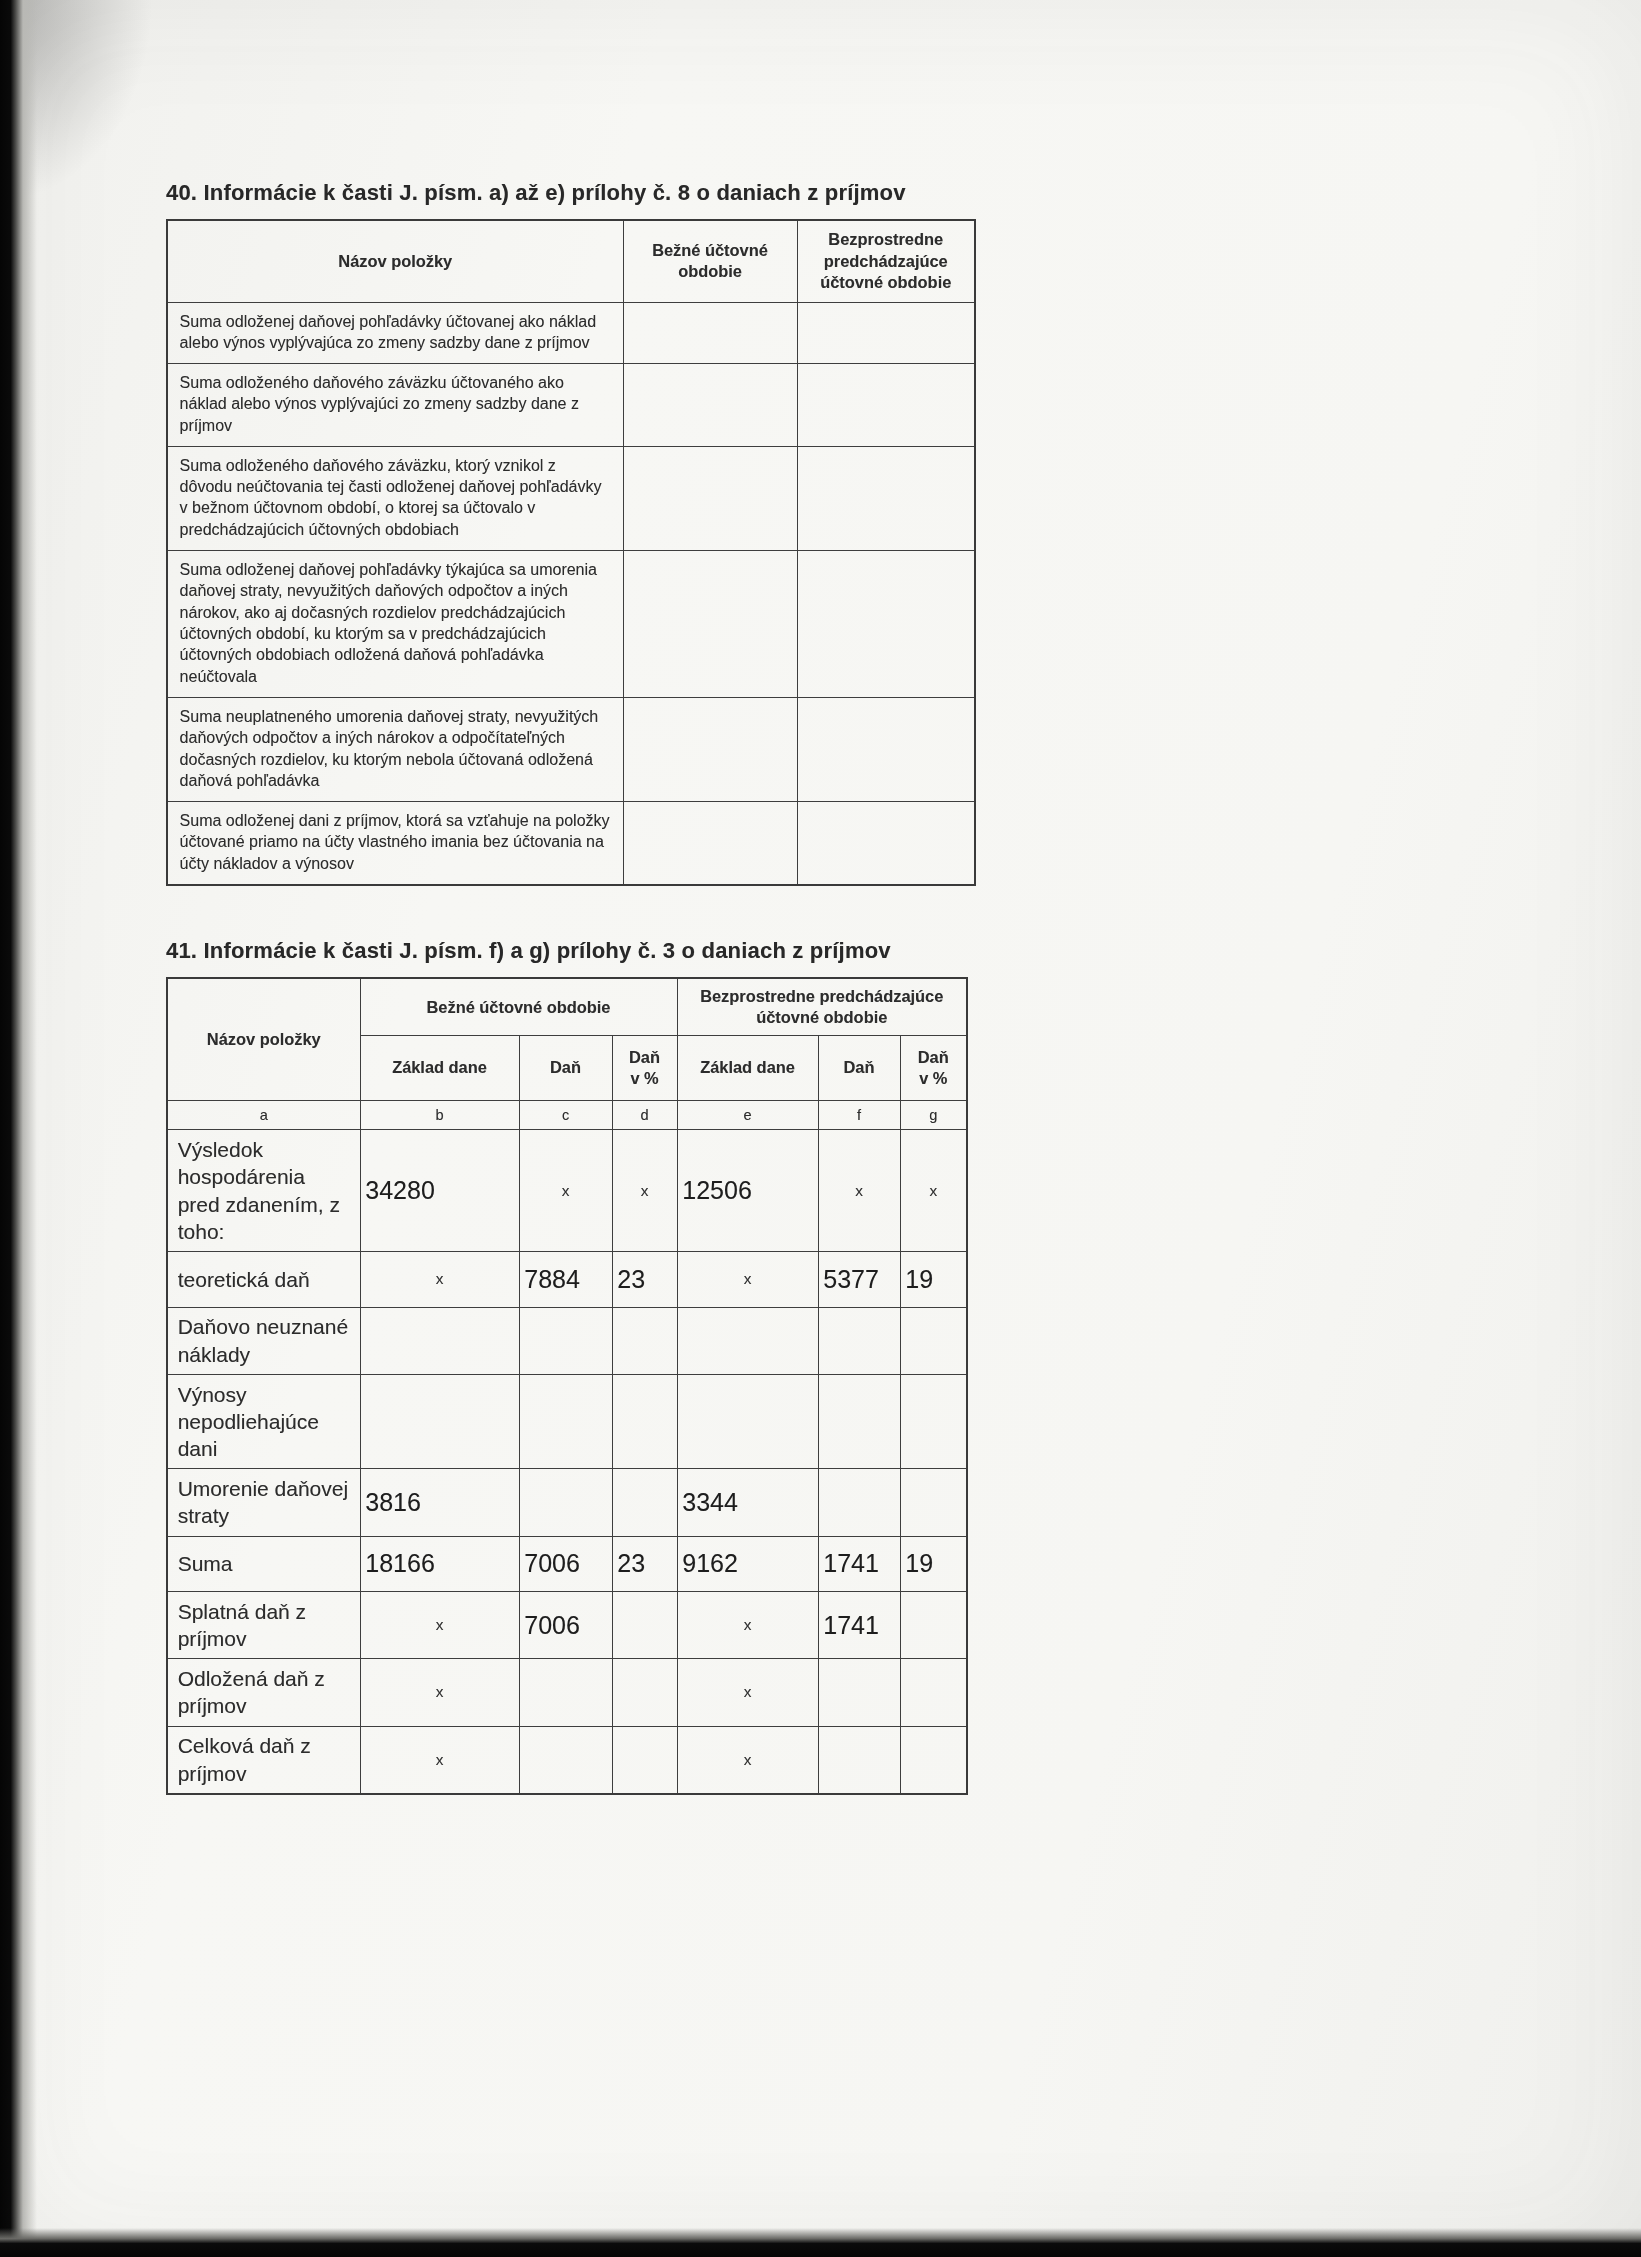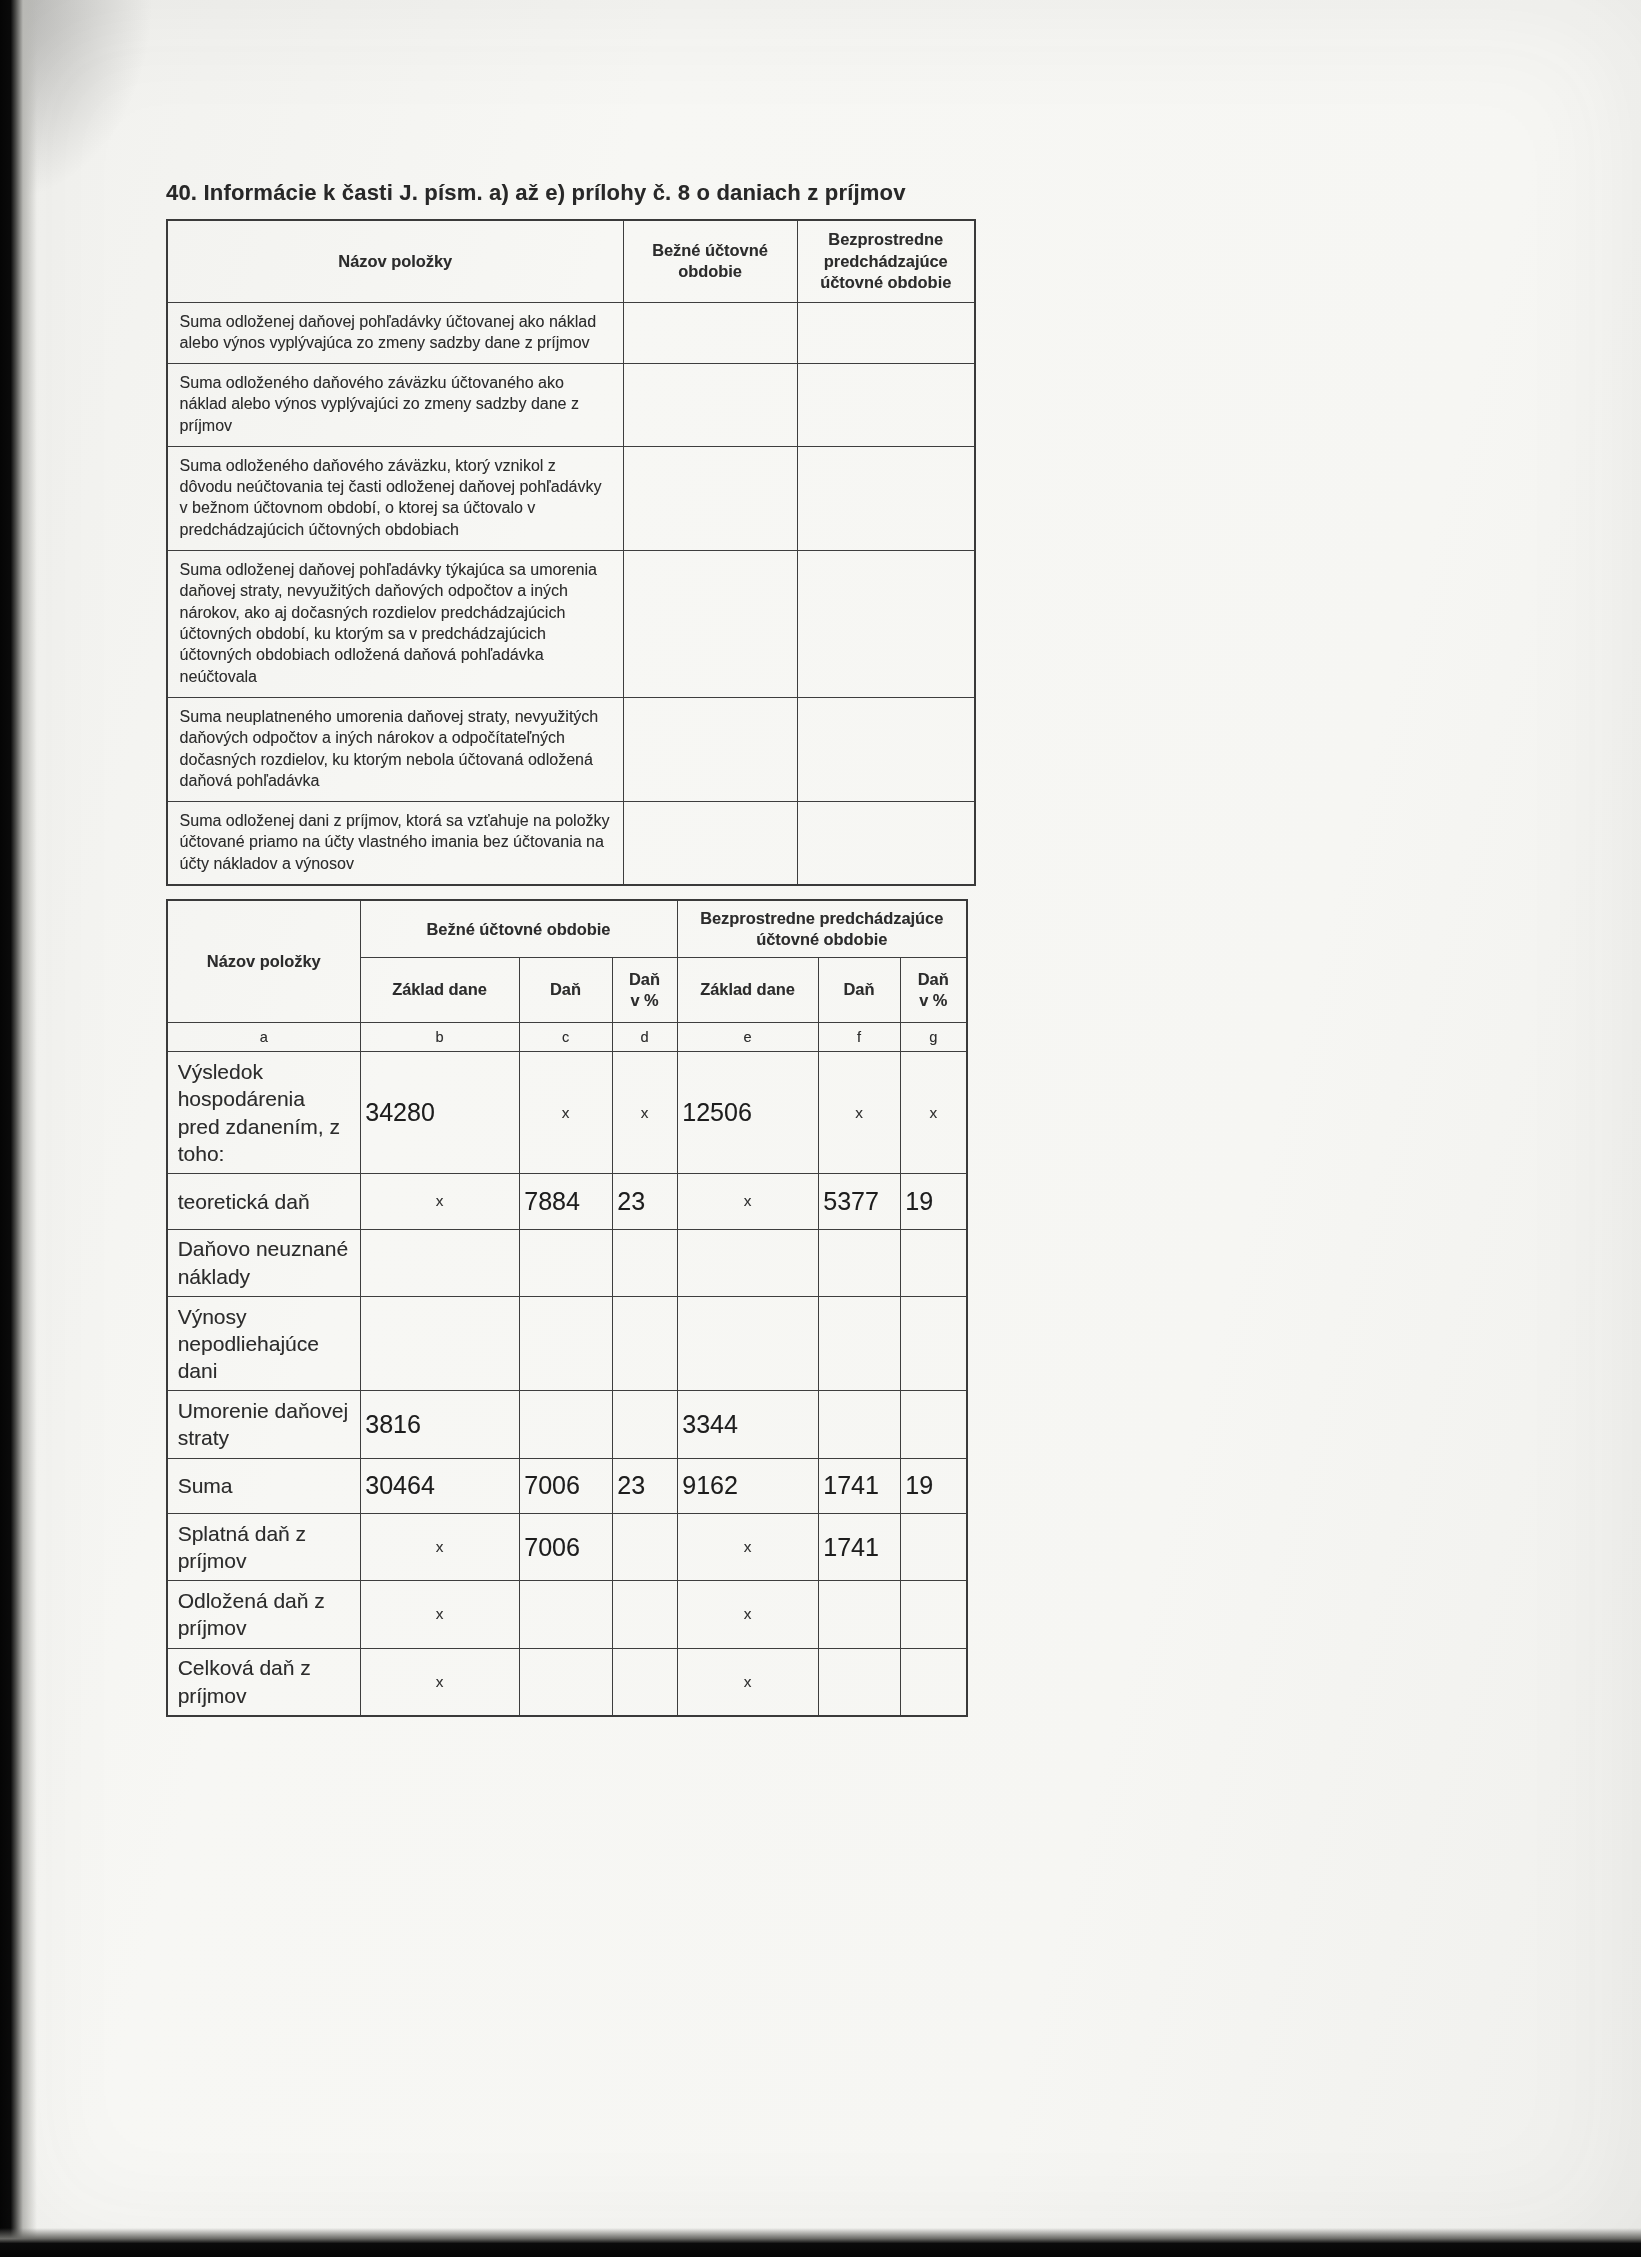--- a/index.html
+++ b/index.html
@@ -120,20 +120,21 @@
           <td class="val"></td>
         </tr>
         <tr>
           <td class="lbl">Suma odloženej dani z príjmov, ktorá sa vzťahuje na položky účtované priamo na účty vlastného imania bez účtovania na účty nákladov a výnosov</td>
           <td class="val"></td>
           <td class="val"></td>
         </tr>
       </tbody>
     </table>
 
+    <h1 class="sec-title t41">41. Informácie k časti J. písm. f) a g) prílohy č. 3 o daniach z príjmov</h1>
 
     <table class="tbl tbl41">
       <colgroup>
         <col style="width:193px">
           <col style="width:159px">
           <col style="width:93px">
           <col style="width:65px">
         <col style="width:141px">
           <col style="width:82px">
           <col style="width:67px">
@@ -205,21 +206,21 @@
           <td class="lbl41">Umorenie daňovej straty</td>
           <td class="v num">3816</td>
           <td class="v"></td>
           <td class="v"></td>
           <td class="v num">3344</td>
           <td class="v"></td>
           <td class="v"></td>
         </tr>
         <tr>
           <td class="lbl41">Suma</td>
-          <td class="v num">30464</td>
+          <td class="v num">18166</td>
           <td class="v num">7006</td>
           <td class="v num">23</td>
           <td class="v num">9162</td>
           <td class="v num">1741</td>
           <td class="v num">19</td>
         </tr>
         <tr>
           <td class="lbl41">Splatná daň z príjmov</td>
           <td class="v xmark">x</td>
           <td class="v num">7006</td>

